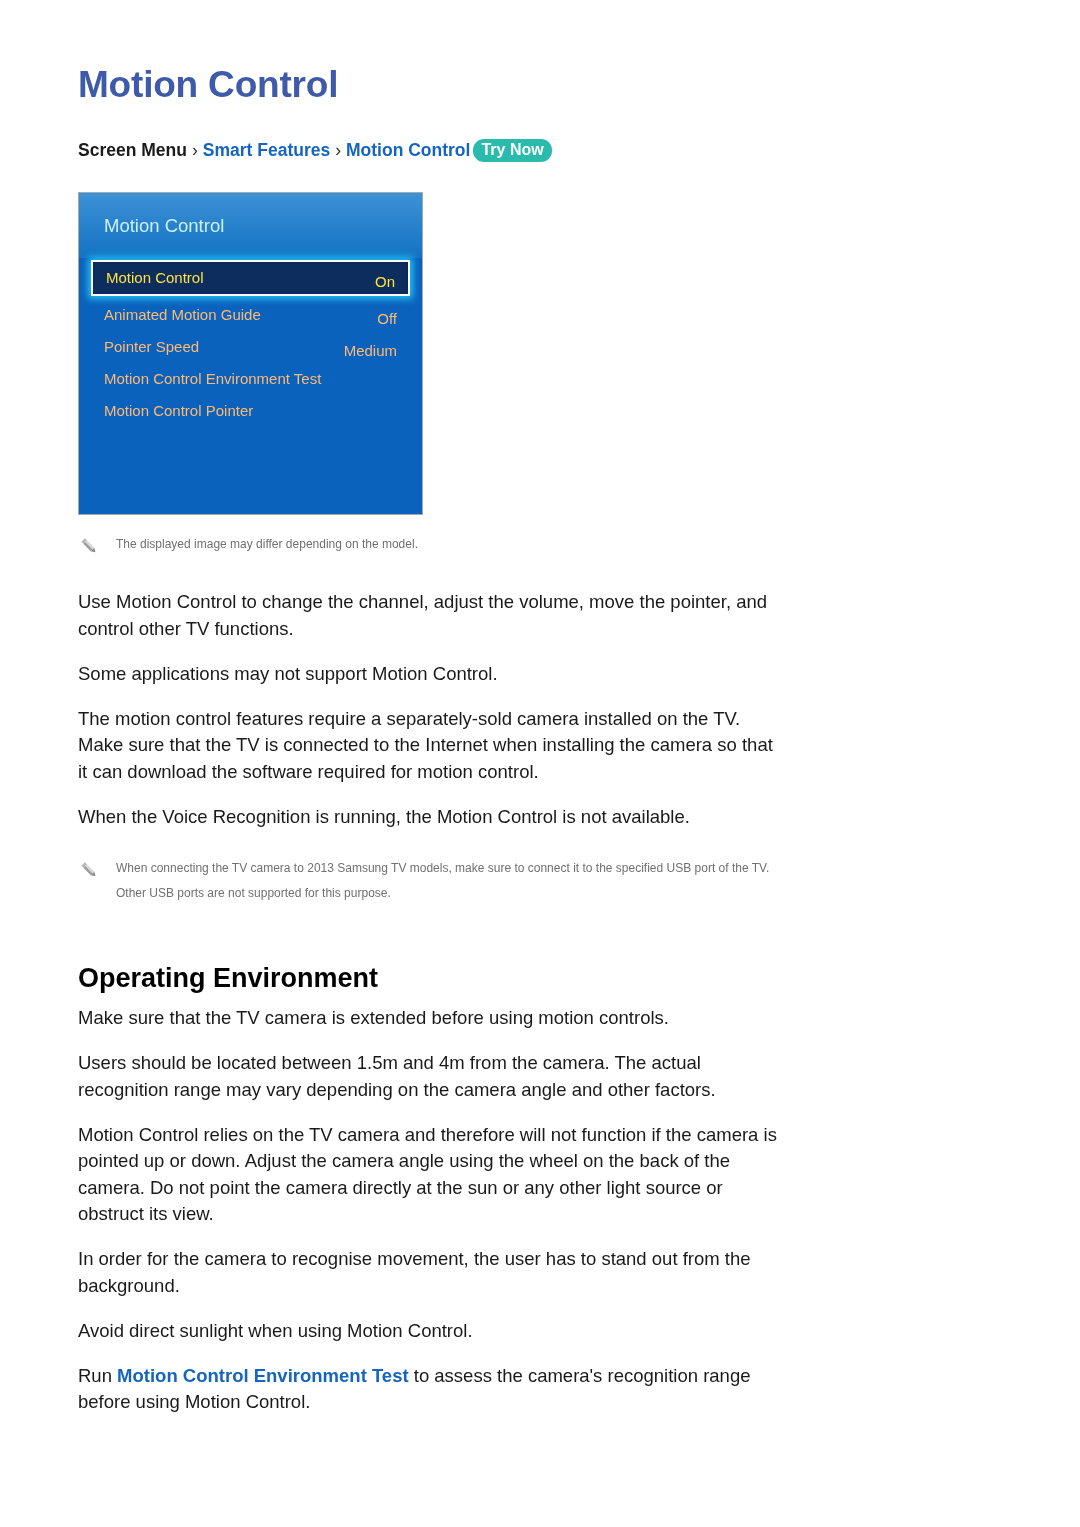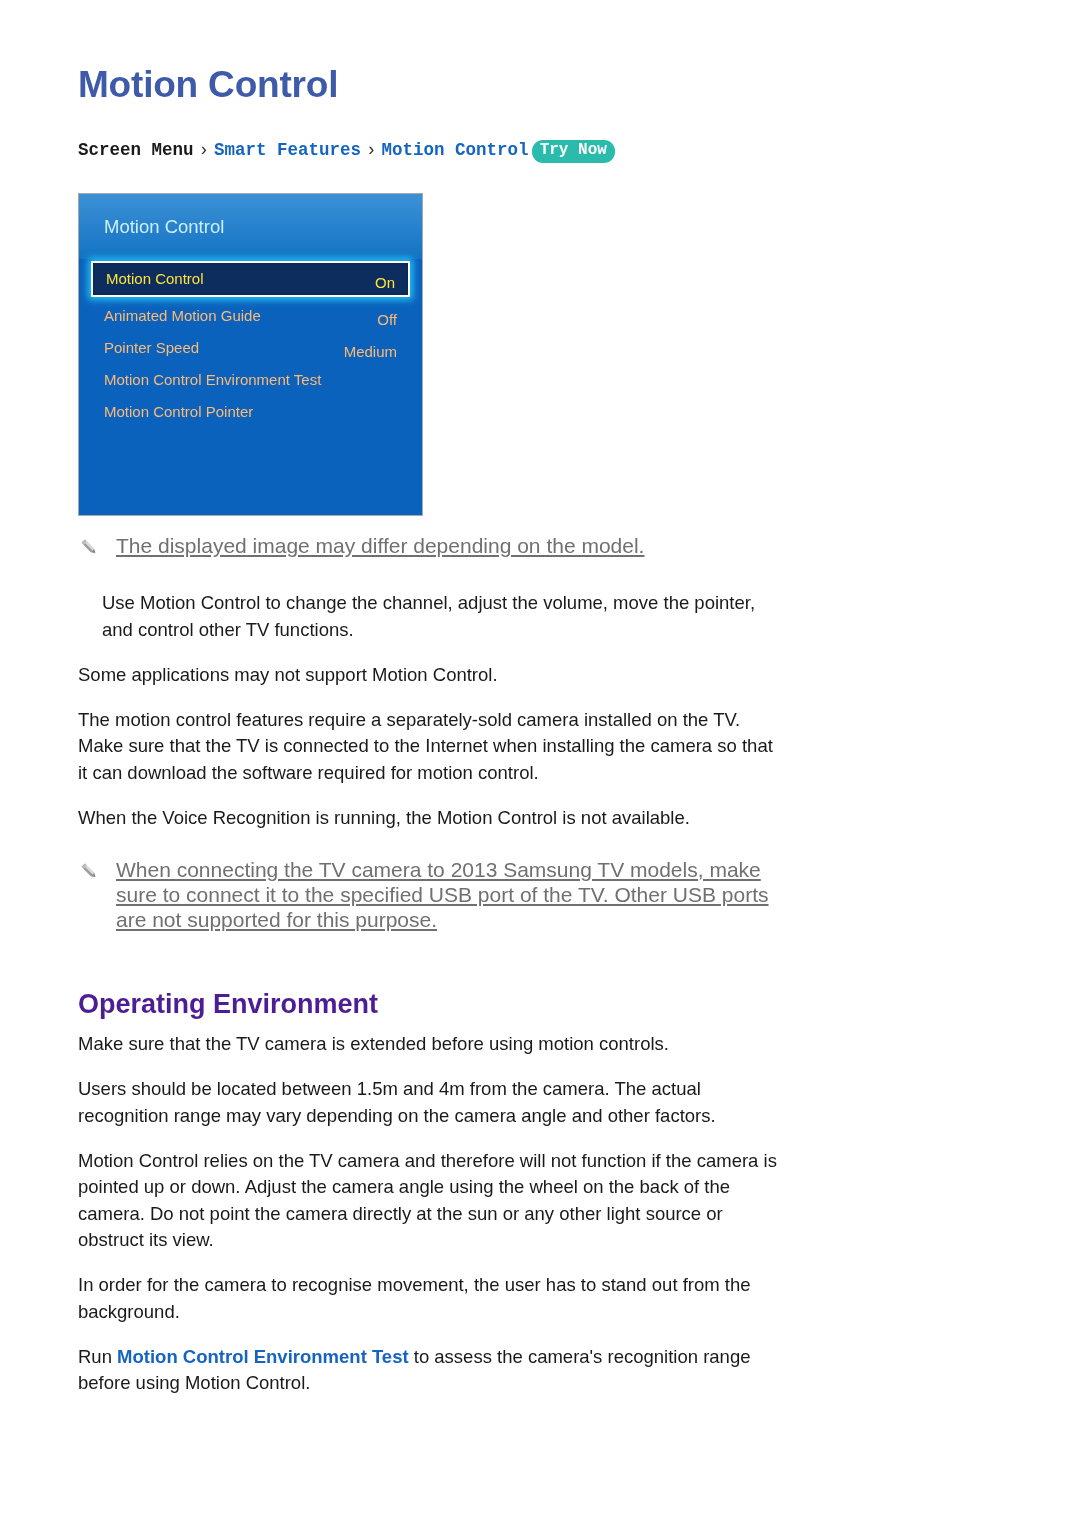--- a/index.html
+++ b/index.html
@@ -32,21 +32,20 @@
     letter-spacing: -0.2px;
   }
 
   
   .breadcrumb {
     margin-top: 31px;
     font-size: 17.5px;
     line-height: 22px;
     font-weight: bold;
     white-space: nowrap;
-    font-family: Liberation Mono, monospace;
   }
   .crumb-plain { color: #1a1a1a; }
   .crumb-link { color: #1565c0; }
   .crumb-sep {
     color: #333333;
     font-weight: normal;
     padding: 0 5px;
   }
   .try-now {
     display: inline-block;
@@ -112,55 +111,54 @@
   .tv-row.selected .tv-row-value { color: #ffe23c; }
   .tv-row-label { white-space: nowrap; }
   .tv-row-value { white-space: nowrap; margin-top: 8px; }
 
   
   .note {
     display: flex;
     align-items: flex-start;
     margin-top: 17px;
     color: #707070;
-    font-size: 21px;
+    font-size: 12px;
     line-height: 25px;
-    text-decoration: underline;
   }
   .note-icon {
     flex: 0 0 auto;
     width: 22px;
     height: 22px;
     margin-right: 16px;
     margin-top: 3px;
   }
   .note-text { flex: 1 1 auto; }
   .note-usb { margin-top: 26px; }
 
   
   .para {
     margin-top: 12px;
     font-size: 18.5px;
     line-height: 26.5px;
     color: #1a1a1a;
   }
-  .para.first { margin-top: 32px; margin-left: 24px; }
+  .para.first { margin-top: 32px; }
   .inline-link {
     color: #1565c0;
     font-weight: bold;
   }
 
   
   .section-title {
     margin: 0;
     padding-top: 55px;
     font-size: 27px;
     line-height: 34px;
     font-weight: bold;
-    color: #4c1d95;
+    color: #000000;
   }
   .section-title + .para { margin-top: 10px; }
 </style>
 </head>
 <body>
 
 <div class="page">
 
   <h1 class="page-title">Motion Control</h1>
 
@@ -228,15 +226,16 @@
     </span>
     <span class="note-text">When connecting the TV camera to 2013 Samsung TV models, make sure to connect it to the specified USB port of the TV. Other USB ports are not supported for this purpose.</span>
   </div>
 
   <h2 class="section-title">Operating Environment</h2>
 
   <p class="para">Make sure that the TV camera is extended before using motion controls.</p>
   <p class="para">Users should be located between 1.5m and 4m from the camera. The actual recognition range may vary depending on the camera angle and other factors.</p>
   <p class="para">Motion Control relies on the TV camera and therefore will not function if the camera is pointed up or down. Adjust the camera angle using the wheel on the back of the camera. Do not point the camera directly at the sun or any other light source or obstruct its view.</p>
   <p class="para">In order for the camera to recognise movement, the user has to stand out from the background.</p>
+  <p class="para">Avoid direct sunlight when using Motion Control.</p>
   <p class="para"><span>Run </span><span class="inline-link">Motion Control Environment Test</span><span> to assess the camera's recognition range before using Motion Control.</span></p>
 
 </div>
 
 </body></html>

